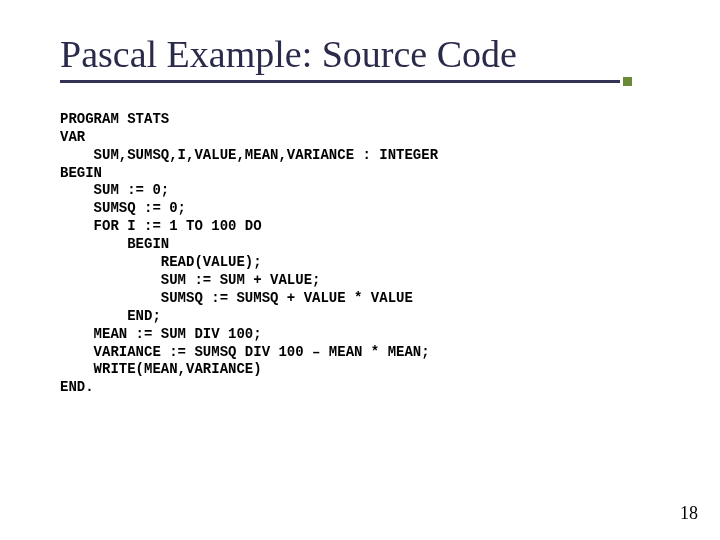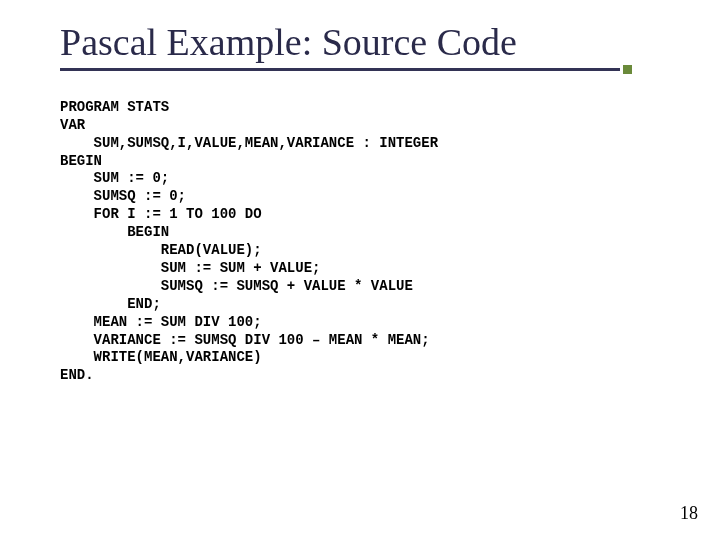--- a/index.html
+++ b/index.html
@@ -10,21 +10,21 @@
     background: #ffffff;
     font-family: "Times New Roman", Times, serif;
     color: #000;
     overflow: hidden;
   }
   .slide {
     position: relative;
     width: 720px;
     height: 540px;
     box-sizing: border-box;
-    padding: 22px 40px 20px 60px;
+    padding: 34px 40px 20px 60px;
   }
   .title {
     font-size: 38px;
     font-weight: 400;
     color: #2a2a4a;
     margin: 0 0 4px 0;
     line-height: 1.1;
   }
   .rule {
     height: 3px;

